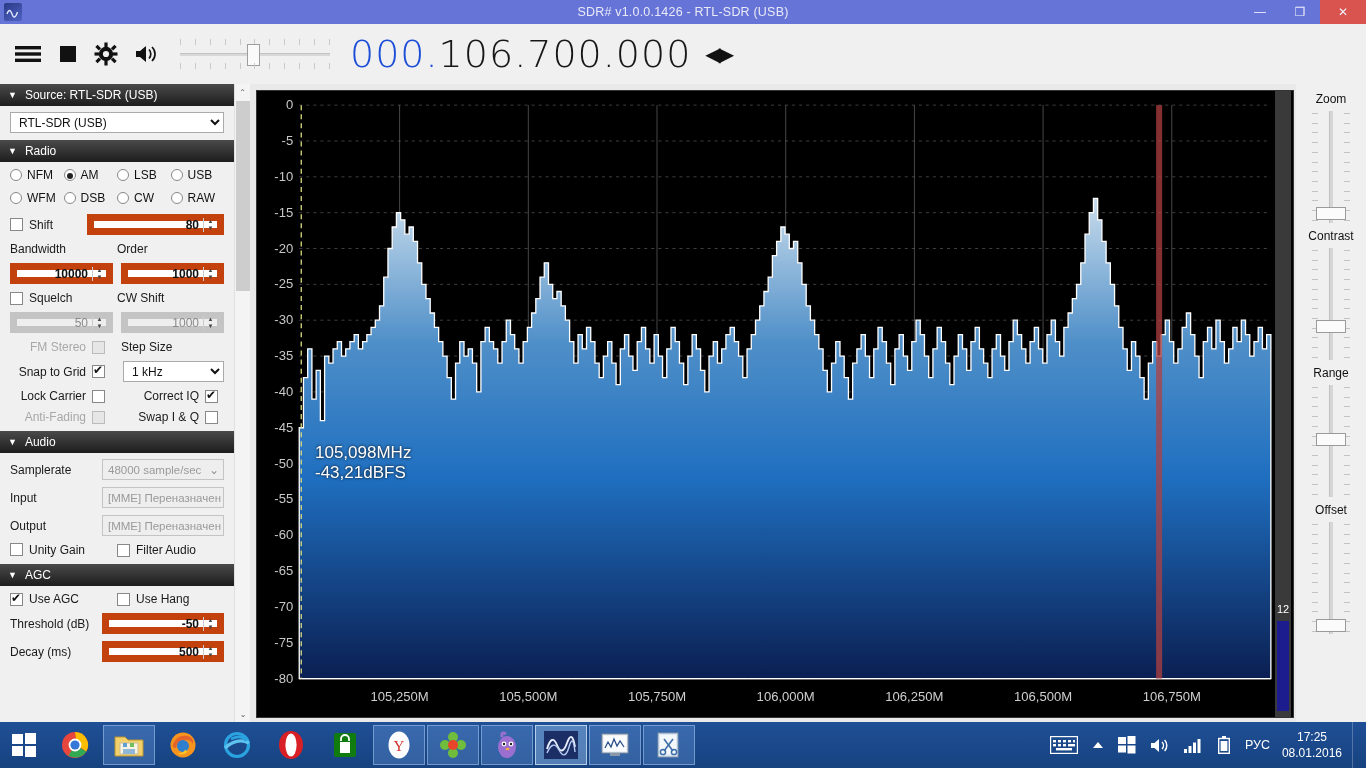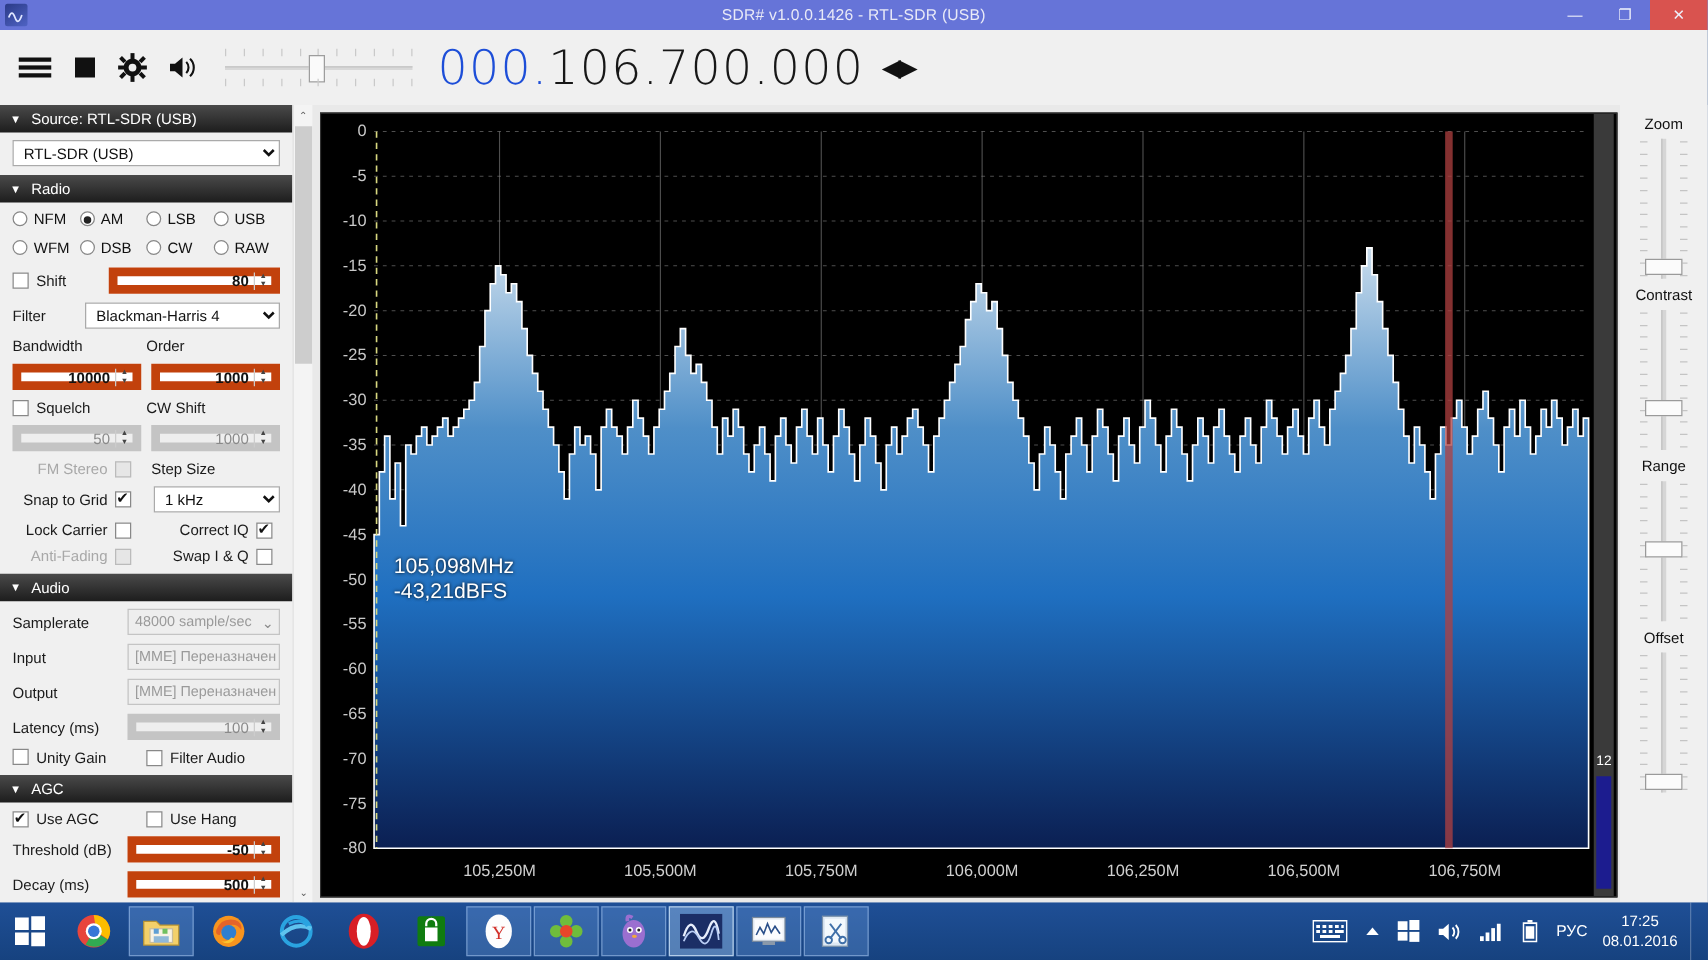--- a/index.html
+++ b/index.html
@@ -296,26 +296,20 @@
 
         <div class="row">
           <span class="cb"></span>
           <span class="lbl" style="width:58px">Shift</span>
           <span class="spin">
             <span class="val">80</span>
             <span class="arrows">▲<br>▼</span>
           </span>
         </div>
 
-        <div class="row">
-          <span class="lbl" style="width:58px">Filter</span>
-          <select class="ui" style="flex:1">
-            <option>Blackman-Harris 4</option>
-          </select>
-        </div>
 
         <div class="row">
           <span class="lbl half">Bandwidth</span>
           <span class="lbl half">Order</span>
         </div>
         <div class="row">
           <span class="spin" style="margin-right:8px">
             <span class="val">10000</span>
             <span class="arrows">▲<br>▼</span>
           </span>
@@ -399,27 +393,20 @@
           <span class="combo-dis">
             <span>[MME] Переназначен</span>
             <span class="cv">⌄</span>
           </span>
         </div>
         <div class="row">
           <span class="lbl" style="width:92px">Output</span>
           <span class="combo-dis">
             <span>[MME] Переназначен</span>
             <span class="cv">⌄</span>
-          </span>
-        </div>
-        <div class="row">
-          <span class="lbl" style="width:92px">Latency (ms)</span>
-          <span class="spin dis">
-            <span class="val">100</span>
-            <span class="arrows">▲<br>▼</span>
           </span>
         </div>
         <div class="row">
           <span class="half" style="display:flex;align-items:flex-start">
             <span class="cb"></span>
             <span class="lbl">Unity Gain</span>
           </span>
           <span class="half" style="display:flex;align-items:center">
             <span class="cb"></span>
             <span class="lbl">Filter Audio</span>

